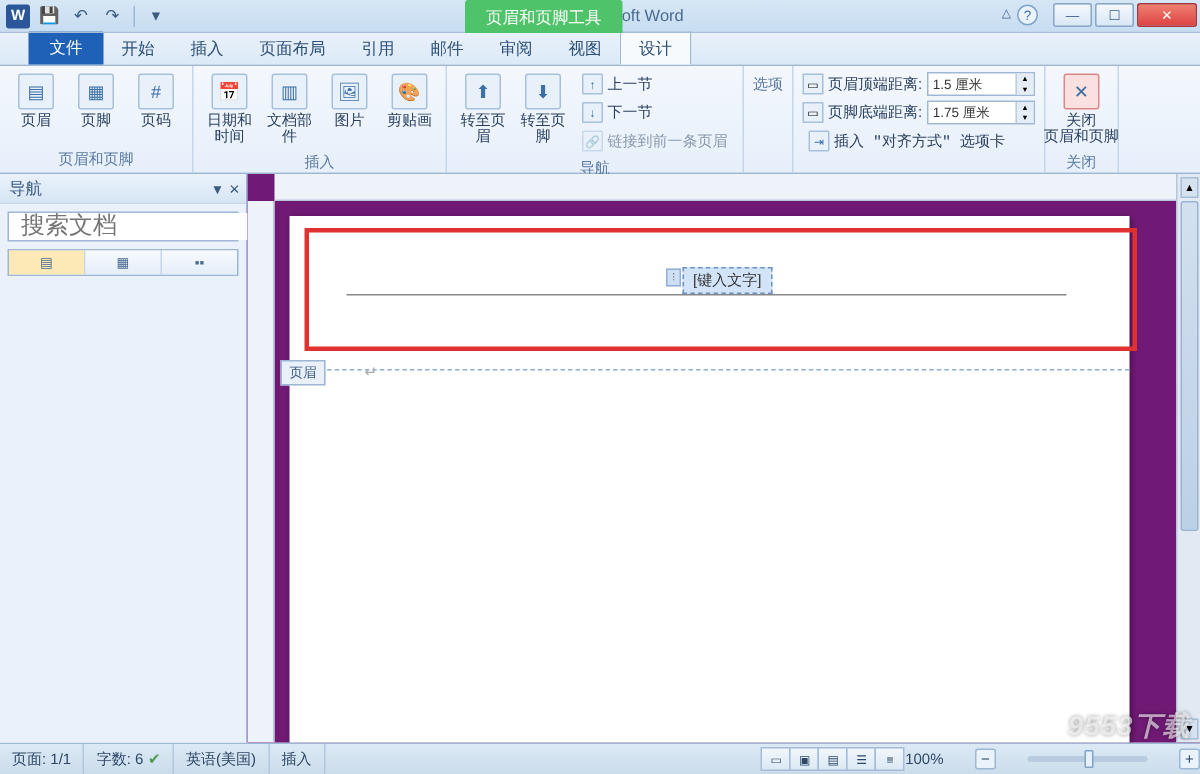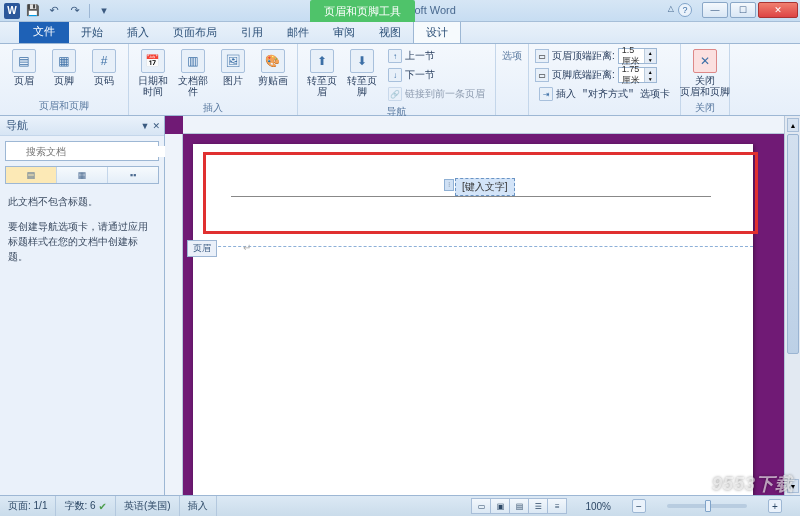--- a/index.html
+++ b/index.html
@@ -36,32 +36,32 @@
 .smallstack { display: flex; flex-direction: column; gap: 1px; }
 .smallbtn { display: flex; align-items: center; gap: 3px; padding: 1px 4px; border-radius: 2px; cursor: pointer; height: 18px; }
 .smallbtn .sic { width: 14px; height: 14px; background: #e8f0f9; border: 1px solid #a8c0dc; border-radius: 1px; font-size: 8px; display: flex; align-items: center; justify-content: center; color: #3c6fa6; }
 .smallbtn .sl { font-size: 10px; color: #2b4060; font-family: Liberation Mono, monospace; }
 .chk { display: flex; align-items: center; gap: 4px; height: 16px; }
 .chk input { width: 11px; height: 11px; }
 .chk .cl { font-size: 10px; color: #2b4060; }
 .posrow { display: flex; align-items: center; gap: 3px; height: 18px; }
 .posrow .pic { width: 14px; height: 14px; background: #e8f0f9; border: 1px solid #a8c0dc; display: flex; align-items: center; justify-content: center; font-size: 8px; }
 .posrow .pl { font-size: 10px; color: #2b4060; }
-.spinner { width: 39px; height: 16px; border: 1px solid #9db7d4; background: #fff; display: flex; }
+.spinner { width: 72px; height: 16px; border: 1px solid #9db7d4; background: #fff; display: flex; }
 .spinner .sv { flex: 1; font-size: 9px; display: flex; align-items: center; padding-left: 3px; color: #333; }
 .spinner .sb { width: 12px; display: flex; flex-direction: column; }
 .spinner .sb div { flex:1; background: #e4ecf6; border-left: 1px solid #bcd; font-size: 5px; display: flex; align-items: center; justify-content: center; }
 
 
 .workspace { display: flex; height: 379px; }
 .navpane { width: 165px; background: #eaf1fa; border-right: 1px solid #9db7d4; display: flex; flex-direction: column; }
 .nav-header { height: 20px; background: linear-gradient(#eaf2fb,#d7e5f4); border-bottom: 1px solid #c4d6ea; display: flex; align-items: center; padding: 0 6px; color: #3a5a80; font-size: 11px; position: relative; }
 .nav-header .hdr-ctl { position: absolute; right: 4px; display: flex; gap: 3px; color: #3a5a80; font-size: 9px; }
 .nav-search { margin: 5px; height: 20px; border: 1px solid #9db7d4; background: #fff; display: flex; align-items: center; }
-.nav-search input { flex:1; border: none; outline: none; font-size: 10px; padding: 0 20px; color: #888; }
+.nav-search input { flex:1; border: none; outline: none; font-size: 16px; padding: 0 8px; color: #888; }
 .nav-search .mag { width: 18px; text-align: center; color: #5a7aa0; }
 .nav-viewtabs { display: flex; margin: 0 5px; border: 1px solid #9db7d4; height: 18px; }
 .nav-viewtabs div { flex:1; border-right: 1px solid #c4d6ea; display: flex; align-items: center; justify-content: center; font-size: 9px; background: linear-gradient(#f6fafd,#e4eef8); color: #4a6a90; }
 .nav-viewtabs div:last-child { border: none; }
 .nav-viewtabs div.act { background: #fce9b6; }
 .nav-msg { margin: 10px 8px; font-size: 10px; color: #3a4a60; line-height: 15px; }
 .nav-msg p { margin-bottom: 10px; }
 
 
 .docarea { flex: 1; background: #701a75; position: relative; overflow: hidden; }
@@ -78,21 +78,21 @@
 .header-line { position: absolute; left: 66px; top: 80px; width: 480px; border-top: 1px solid #888; }
 .dashed-line { position: absolute; left: 28px; top: 130px; width: 560px; border-top: 1px dashed #8db0d8; }
 .cursor-mark { position: absolute; left: 78px; top: 126px; font-size: 10px; color: #aaa; }
 
 
 .statusbar { height: 21px; background: linear-gradient(#dce9f5,#cadceb); border-top: 1px solid #9db7d4; display: flex; align-items: center; font-size: 10px; color: #2d4866; }
 .sb-item { padding: 0 8px; border-right: 1px solid #b3c8de; height: 100%; display: flex; align-items: center; gap: 3px; }
 .sb-spacer { flex: 1; }
 .viewbtns { display: flex; }
 .viewbtns div { width: 20px; height: 16px; background: linear-gradient(#f2f7fc,#dbe8f4); border: 1px solid #a8bed8; margin-left: -1px; display: flex; align-items: center; justify-content: center; font-size: 8px; }
-.zoom { display: flex; align-items: center; gap: 21px; margin: 0 18px; }
+.zoom { display: flex; align-items: center; gap: 21px; margin: 0 0; }
 .zoom .track { width: 80px; height: 4px; background: #b8cce0; position: relative; border-radius: 2px; }
 .zoom .handle { position: absolute; left: 38px; top: -4px; width: 6px; height: 12px; background: #e8f0f9; border: 1px solid #7fa3c9; border-radius: 1px; }
 .zoom .zbtn { width: 14px; height: 14px; background: #eaf2fb; border: 1px solid #9db7d4; display: flex; align-items: center; justify-content: center; font-size: 10px; border-radius: 2px; }
 
 .watermark { position: absolute; right: 6px; bottom: 20px; font-size: 18px; font-weight: bold; color: rgba(255,255,255,.6); font-style: italic; text-shadow: 0 0 3px rgba(0,0,0,.4); letter-spacing: 1px; }
 </style>
 </head>
 <body>
 
 <div class="titlebar">
@@ -250,24 +250,20 @@
         </div>
     </div>
     <div class="nav-search">
       <input placeholder="搜索文档" style="">
       <div class="mag">🔍</div>
     </div>
     <div class="nav-viewtabs">
       <div class="act">▤</div>
       <div>▦</div>
       <div>▪▪</div>
-    </div>
-    <div class="nav-msg">
-      <p>此文档不包含标题。</p>
-      <p>要创建导航选项卡，请通过应用标题样式在您的文档中创建标题。</p>
     </div>
   </div>
 
   <div class="docarea">
     <div class="ruler-h"></div>
     <div class="ruler-v"></div>
     <div class="page"></div>
     <div class="header-line"></div>
     <div class="header-handle">⫶</div>
     <div class="header-field">[键入文字]</div>

